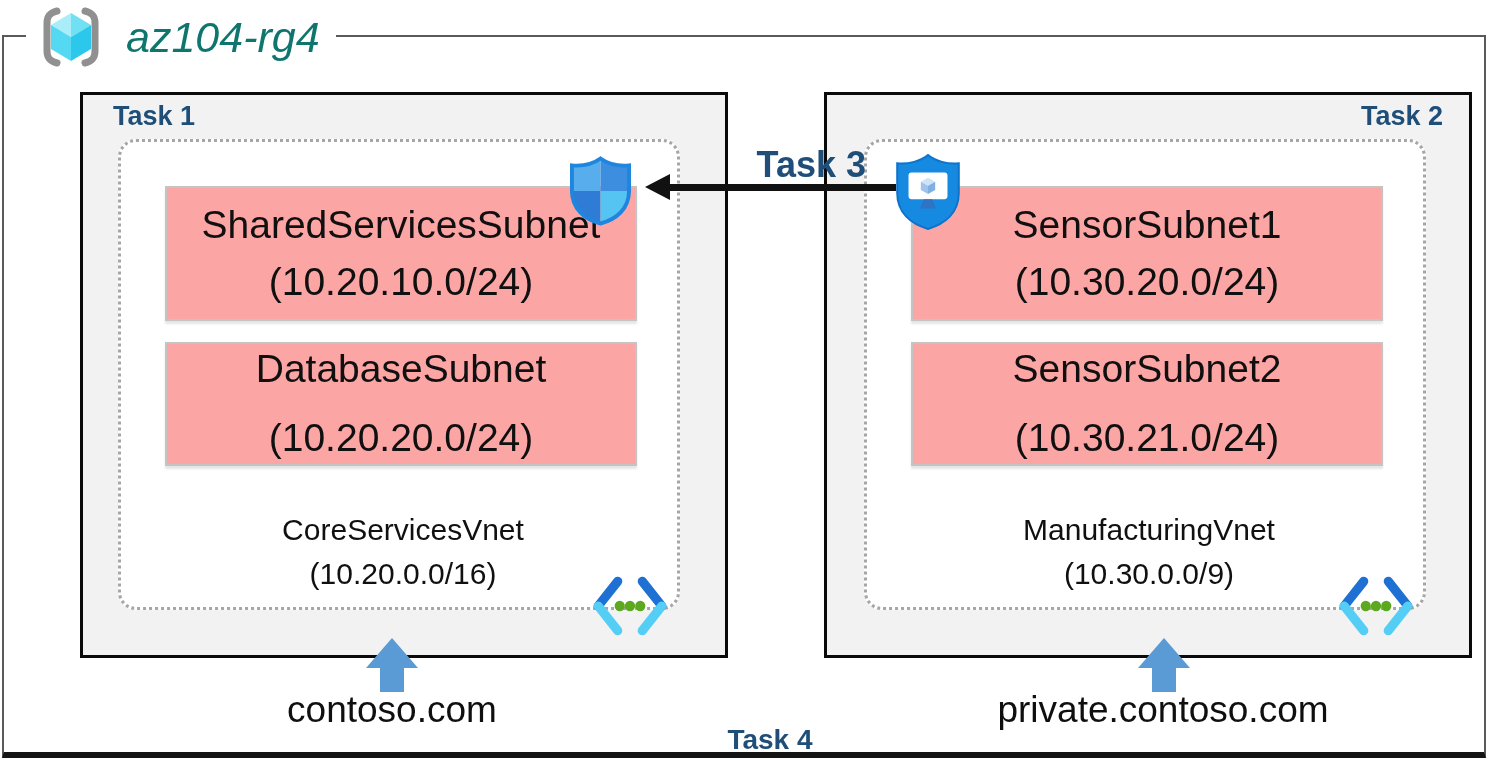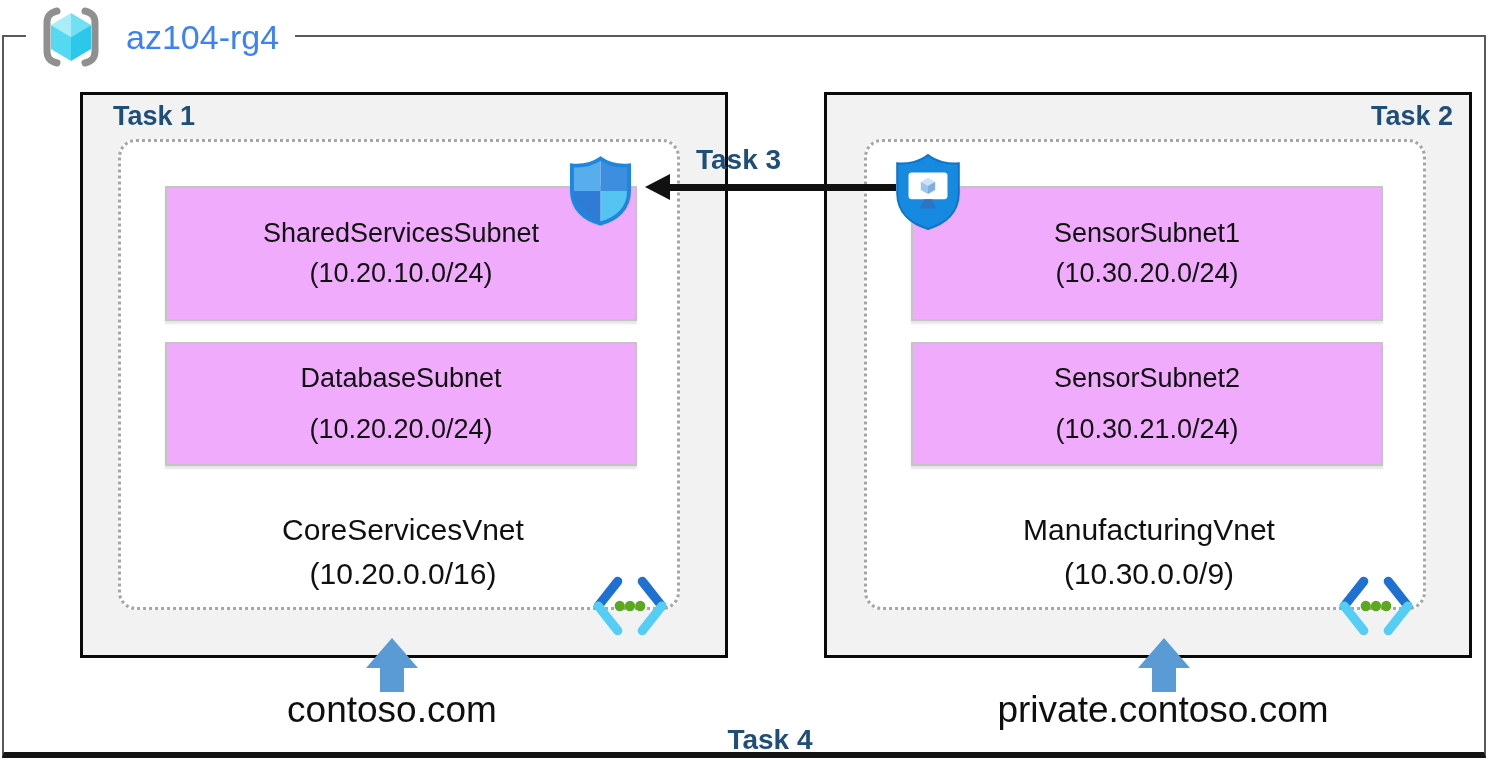--- a/index.html
+++ b/index.html
@@ -9,61 +9,61 @@
   }
   
   .frame{
     position:absolute;left:2px;top:35px;width:1484px;height:723px;
     border:2px solid #595959;border-bottom:6px solid #141414;box-sizing:border-box;
   }
   .rg-header{
     position:absolute;left:26px;top:2px;height:70px;z-index:3;
     display:flex;align-items:center;gap:20px;background:#ffffff;padding:0 16px 0 10px;
   }
-  .rg-title{font-size:34px;color:#3b82f6;white-space:nowrap;}
+  .rg-title{font-size:43px;color:#0f766e;white-space:nowrap;font-style:italic;}
 
   
   .task-box{
     position:absolute;top:92px;width:648px;height:566px;background:#F2F2F2;
     border:3px solid #0a0a0a;box-sizing:border-box;
   }
   .task-box.left{left:80px;} .task-box.right{left:824px;}
   .task-label{position:absolute;top:6px;font-size:27px;font-weight:bold;color:#1F4E79;}
-  .task-label.tl{left:30px;} .task-label.tr{right:16px;}
+  .task-label.tl{left:30px;} .task-label.tr{right:26px;}
 
   
   .vnet-area{
     position:absolute;top:139px;width:562px;height:471px;background:#ffffff;
     border:3px dotted #A6A6A6;border-radius:18px;box-sizing:border-box;z-index:1;
   }
   .vnet-area.left{left:118px;} .vnet-area.right{left:864px;}
 
   .subnet{
-    position:absolute;left:44px;width:472px;background:#f0abfc;
+    position:absolute;left:44px;width:472px;background:#fca5a5;
     border:2px solid #C4C4C4;box-shadow:0 3px 2px rgba(0,0,0,0.10);
     box-sizing:border-box;display:flex;flex-direction:column;justify-content:center;
-    align-items:center;text-align:center;font-size:27px;line-height:1.45;color:#101010;
+    align-items:center;text-align:center;font-size:39px;line-height:1.45;color:#101010;
   }
   .subnet.s1{top:44px;height:135px;}
   .subnet.s2{top:200px;height:124px;gap:12px;}
 
   .vnet-label{
     position:absolute;left:8px;right:0;top:366px;text-align:center;
     font-size:30px;line-height:1.45;color:#101010;
   }
   .vnet-icon{position:absolute;right:8px;bottom:-31px;width:78px;height:64px;z-index:2;}
 
   
   .shield-icon{position:absolute;left:569px;top:155px;width:63px;height:72px;z-index:5;}
   .bastion-icon{position:absolute;left:894px;top:152px;width:68px;height:80px;z-index:5;}
 
   
   .task3-label{
-    position:absolute;left:696px;top:144px;width:150px;text-align:left;
-    font-size:28px;font-weight:bold;color:#1F4E79;z-index:6;
+    position:absolute;left:716px;top:144px;width:150px;text-align:right;
+    font-size:36px;font-weight:bold;color:#1F4E79;z-index:6;
   }
   .arrow-shaft{position:absolute;left:666px;top:184px;width:230px;height:7px;background:#111;z-index:6;}
   .arrow-head{
     position:absolute;left:645px;top:174px;width:0;height:0;z-index:6;
     border-top:13px solid transparent;border-bottom:13px solid transparent;border-right:25px solid #111;
   }
 
   
   .up-arrow{position:absolute;width:52px;height:54px;z-index:4;}
   .up-arrow.ua-left{left:366px;top:638px;} .up-arrow.ua-right{left:1138px;top:638px;}

